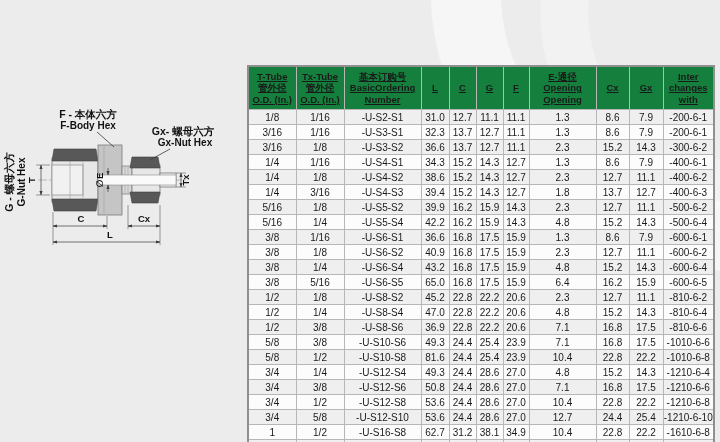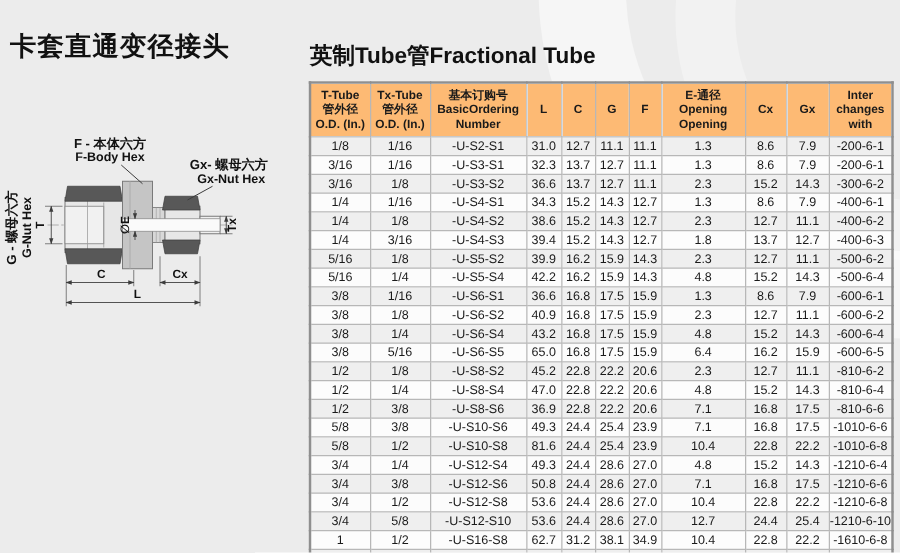--- a/index.html
+++ b/index.html
@@ -23,21 +23,21 @@
   
   #diagram{left:0px;top:102px;}
 
   
   #spec-table-wrap{left:247px;top:65px;}
   table.spec{border-collapse:collapse;table-layout:fixed;width:466px;height:372px;
              background:#fdfdfd;border:2px solid #8f8f8f;}
   table.spec th,table.spec td{border:1px solid #b7b7b7;padding:0;text-align:center;
              color:#1a1a1a;overflow:hidden;white-space:nowrap;}
   table.spec thead th{height:42px;font-size:9.5px;font-weight:bold;line-height:1.22;
-             vertical-align:middle;background:#fdba74;}
+             vertical-align:middle;background:#15803d;text-decoration:underline;}
   table.spec thead th div{font-weight:bold;}
   table.spec tbody td{font-size:10px;height:14px;}
   table.spec tbody tr:nth-child(odd) td{background:#efefef;}
   table.spec tbody tr:nth-child(even) td{background:#fcfcfc;}
 
   
   text{fill:#111;}
   .dimline{stroke:#3c3c3c;stroke-width:0.7;fill:none;}
   .extline{stroke:#5a5a5a;stroke-width:0.6;}
   .leader{stroke:#3c3c3c;stroke-width:0.8;fill:none;}
@@ -46,24 +46,22 @@
   .callout-en{font-size:10px;font-weight:bold;}
 </style>
 </head>
 <body>
 
 <div id="stage">
   <div class="swoosh1"></div>
   <div class="swoosh2"></div>
 
   <div id="left-titles" class="layer">
-    <div id="product-title-cn">卡套直通变径接头</div>
   </div>
 
-  <div id="section-title" class="layer">英制Tube管Fractional Tube</div>
 
   <svg id="diagram" class="layer" width="250" height="160" viewBox="0 0 250 160">
     <defs>
       <marker id="arr" viewBox="0 0 10 10" refX="9" refY="5" markerWidth="7" markerHeight="7" orient="auto-start-reverse">
         <path d="M0,1.5 L10,5 L0,8.5 z" fill="#3c3c3c"></path>
       </marker>
     </defs>
 
     <line x1="38" y1="78" x2="188" y2="78" stroke="#9a9a9a" stroke-width="0.6" stroke-dasharray="9 2 2 2"></line>
 

